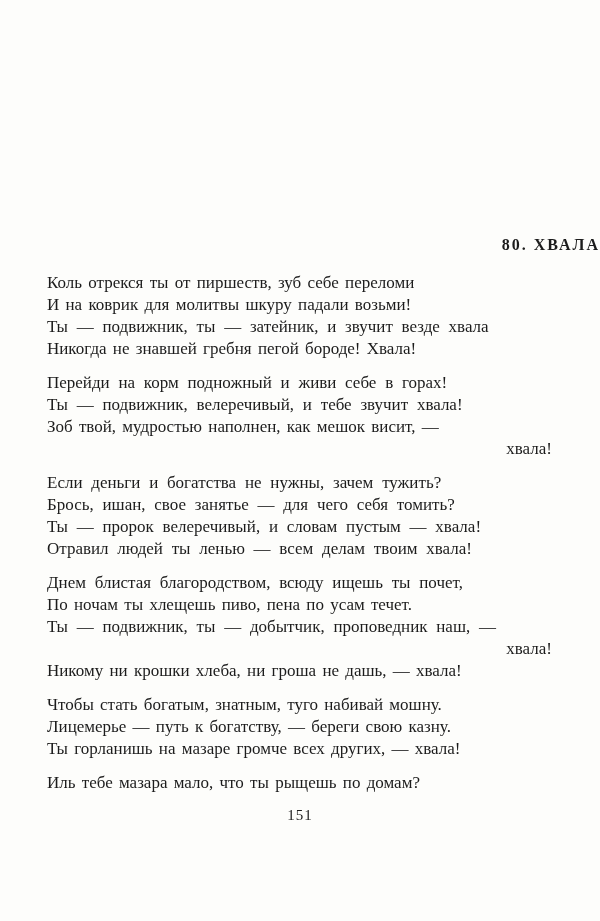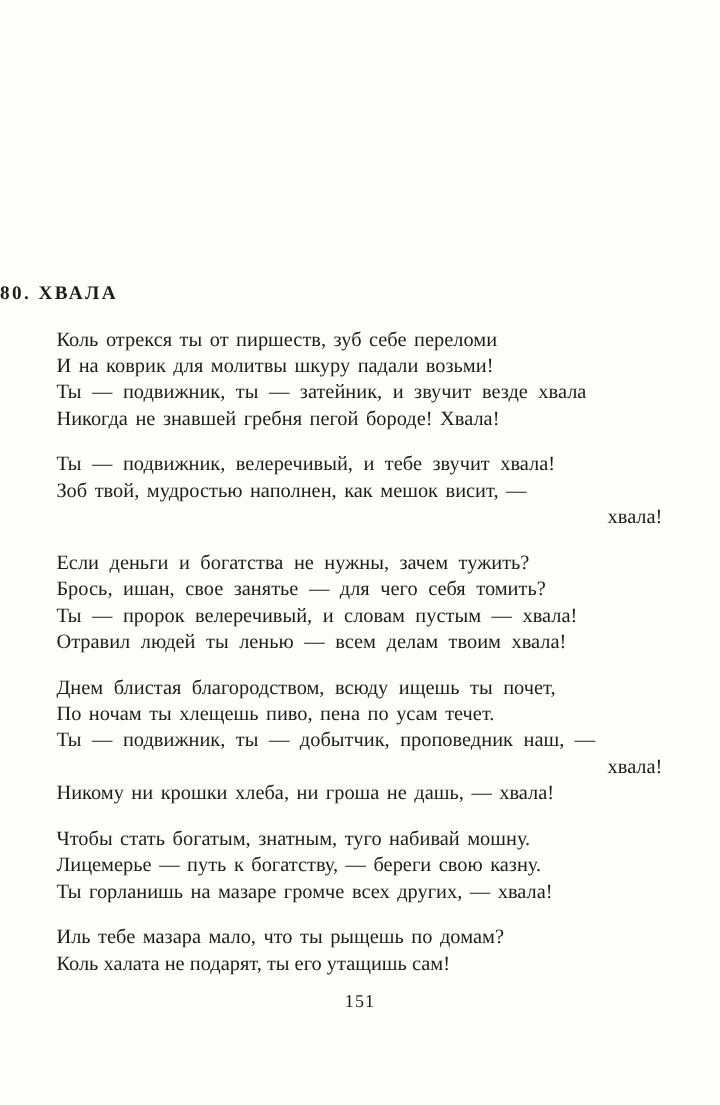--- a/index.html
+++ b/index.html
@@ -17,29 +17,29 @@
     padding-top: 236px;
     font-family: "Liberation Serif", "DejaVu Serif", serif;
     color: #1c1c1c;
     overflow: hidden;
   }
   .title {
     margin: 0 0 19px 0;
     font-size: 16px;
     line-height: 17px;
     font-weight: bold;
-    text-align: left;
+    text-align: right;
     letter-spacing: 2px;
   }
   .poem {
     width: 505px;
     margin-left: 47px;
   }
   .stanza {
-    margin: 16px 0 12px 0;
+    margin: 0 0 12px 0;
   }
   .line {
     font-size: 17px;
     line-height: 22px;
     white-space: nowrap;
     text-rendering: optimizeLegibility;
   }
   .sp1 { word-spacing: 2px; }
   .sp2 { word-spacing: 4.5px; }
   .right { text-align: right; }
@@ -61,20 +61,21 @@
   <div class="poem">
 
     <div class="stanza">
       <div class="line sp1">Коль отрекся ты от пиршеств, зуб себе переломи</div>
       <div class="line sp1">И на коврик для молитвы шкуру падали возьми!</div>
       <div class="line sp2">Ты — подвижник, ты — затейник, и звучит везде хвала</div>
       <div class="line sp1">Никогда не знавшей гребня пегой бороде! Хвала!</div>
     </div>
 
     <div class="stanza">
+      <div class="line sp2">Перейди на корм подножный и живи себе в горах!</div>
       <div class="line sp2">Ты — подвижник, велеречивый, и тебе звучит хвала!</div>
       <div class="line sp1">Зоб твой, мудростью наполнен, как мешок висит, —</div>
       <div class="line right">хвала!</div>
     </div>
 
     <div class="stanza">
       <div class="line sp2">Если деньги и богатства не нужны, зачем тужить?</div>
       <div class="line sp2">Брось, ишан, свое занятье — для чего себя томить?</div>
       <div class="line sp2">Ты — пророк велеречивый, и словам пустым — хвала!</div>
       <div class="line sp2">Отравил людей ты ленью — всем делам твоим хвала!</div>
@@ -89,20 +90,19 @@
     </div>
 
     <div class="stanza">
       <div class="line sp1">Чтобы стать богатым, знатным, туго набивай мошну.</div>
       <div class="line sp1">Лицемерье — путь к богатству, — береги свою казну.</div>
       <div class="line sp1">Ты горланишь на мазаре громче всех других, — хвала!</div>
     </div>
 
     <div class="stanza">
       <div class="line sp1">Иль тебе мазара мало, что ты рыщешь по домам?</div>
-      <div class="line">Коль халата не подарят, ты его утащишь сам!</div>
     </div>
 
   </div>
 
   <div class="pagenum">151</div>
 
 </div>
 
 </body></html>

